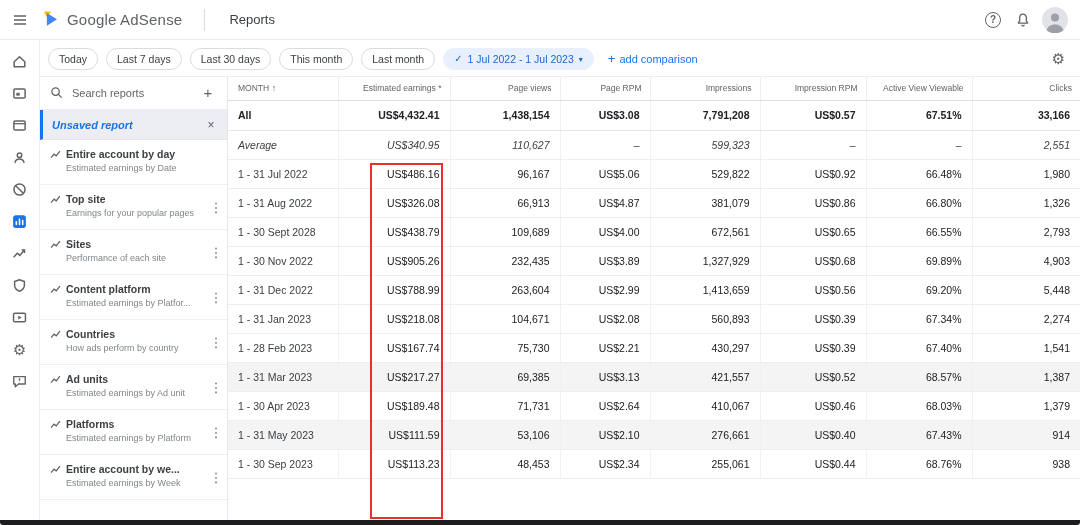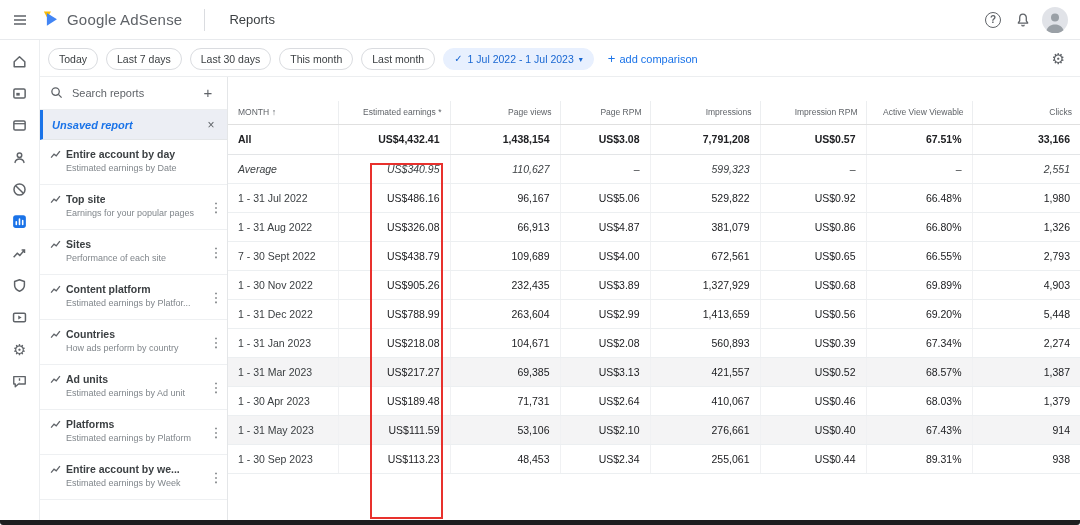--- a/index.html
+++ b/index.html
@@ -43,21 +43,21 @@
   .unsaved-label { flex:1; font-size:11px; font-style:italic; font-weight:700; color:#1a73e8; white-space:nowrap; overflow:hidden; }
   .close-btn { font-size:12px; color:#5f6368; width:16px; text-align:center; }
   .report-item { position:relative; height:45px; border-bottom:1px solid #eef0f2; padding:8px 22px 0 10px; }
   .ri-title-row { display:flex; align-items:center; }
   .ri-icon { margin-right:5px; flex:none; }
   .ri-title { font-size:10.5px; font-weight:700; color:#3c4043; white-space:nowrap; overflow:hidden; }
   .ri-desc { margin-top:3px; padding-left:16px; font-size:9px; color:#80868b; white-space:nowrap; overflow:hidden; }
   .ri-menu { position:absolute; right:3px; top:50%; transform:translateY(-50%); font-size:13px; color:#5f6368; width:16px; height:26px; }
 
   
-  .table-area { position:absolute; left:228px; top:77px; width:852px; bottom:5px; background:#fff; overflow:hidden; z-index:3;margin-top:24px; }
+  .table-area { position:absolute; left:228px; top:77px; width:852px; bottom:5px; background:#fff; overflow:hidden; z-index:3; }
   table { border-collapse:collapse; table-layout:fixed; width:852px; }
   thead th { height:23px; font-size:8.5px; font-weight:500; color:#5f6368; text-align:right; padding:0 8px; border-bottom:1px solid #e0e0e0; vertical-align:middle; white-space:nowrap; overflow:hidden; }
   thead th:first-child { text-align:left; padding-left:10px; }
   thead th + th { border-left:1px solid #eceef0; }
   tbody td { height:29px; font-size:10.5px; color:#202124; text-align:right; padding:0 10px; border-bottom:1px solid #eceff1; white-space:nowrap; overflow:hidden; }
   tbody td:first-child { text-align:left; color:#3c4043; }
   tbody td + td { border-left:1px solid #f0f1f3; }
   tr.all-row td { height:30px; font-weight:700; color:#202124; border-bottom:1px solid #e3e5e7; }
   tr.avg-row td { font-style:italic; color:#3c4043; }
   tr.hl { background:#f4f4f5; }
@@ -352,21 +352,21 @@
           <td>1 - 31 Aug 2022</td>
           <td>US$326.08</td>
           <td>66,913</td>
           <td>US$4.87</td>
           <td>381,079</td>
           <td>US$0.86</td>
           <td>66.80%</td>
           <td>1,326</td>
         </tr>
         <tr>
-          <td>7 - 30 Sept 2022</td>
+          <td>1 - 30 Sept 2028</td>
           <td>US$438.79</td>
           <td>109,689</td>
           <td>US$4.00</td>
           <td>672,561</td>
           <td>US$0.65</td>
           <td>66.55%</td>
           <td>2,793</td>
         </tr>
         <tr>
           <td>1 - 30 Nov 2022</td>
@@ -390,20 +390,30 @@
         </tr>
         <tr>
           <td>1 - 31 Jan 2023</td>
           <td>US$218.08</td>
           <td>104,671</td>
           <td>US$2.08</td>
           <td>560,893</td>
           <td>US$0.39</td>
           <td>67.34%</td>
           <td>2,274</td>
+        </tr>
+        <tr>
+          <td>1 - 28 Feb 2023</td>
+          <td>US$167.74</td>
+          <td>75,730</td>
+          <td>US$2.21</td>
+          <td>430,297</td>
+          <td>US$0.39</td>
+          <td>67.40%</td>
+          <td>1,541</td>
         </tr>
         <tr class="hl">
           <td>1 - 31 Mar 2023</td>
           <td>US$217.27</td>
           <td>69,385</td>
           <td>US$3.13</td>
           <td>421,557</td>
           <td>US$0.52</td>
           <td>68.57%</td>
           <td>1,387</td>
@@ -428,21 +438,21 @@
           <td>67.43%</td>
           <td>914</td>
         </tr>
         <tr>
           <td>1 - 30 Sep 2023</td>
           <td>US$113.23</td>
           <td>48,453</td>
           <td>US$2.34</td>
           <td>255,061</td>
           <td>US$0.44</td>
-          <td>89.31%</td>
+          <td>68.76%</td>
           <td>938</td>
         </tr>
       </tbody>
   </table>
 </main>
 
 <div class="annotation-box" style="border-color: rgb(232, 49, 45);"></div>
 <div class="bottom-bar"></div>
 
 </body></html>

